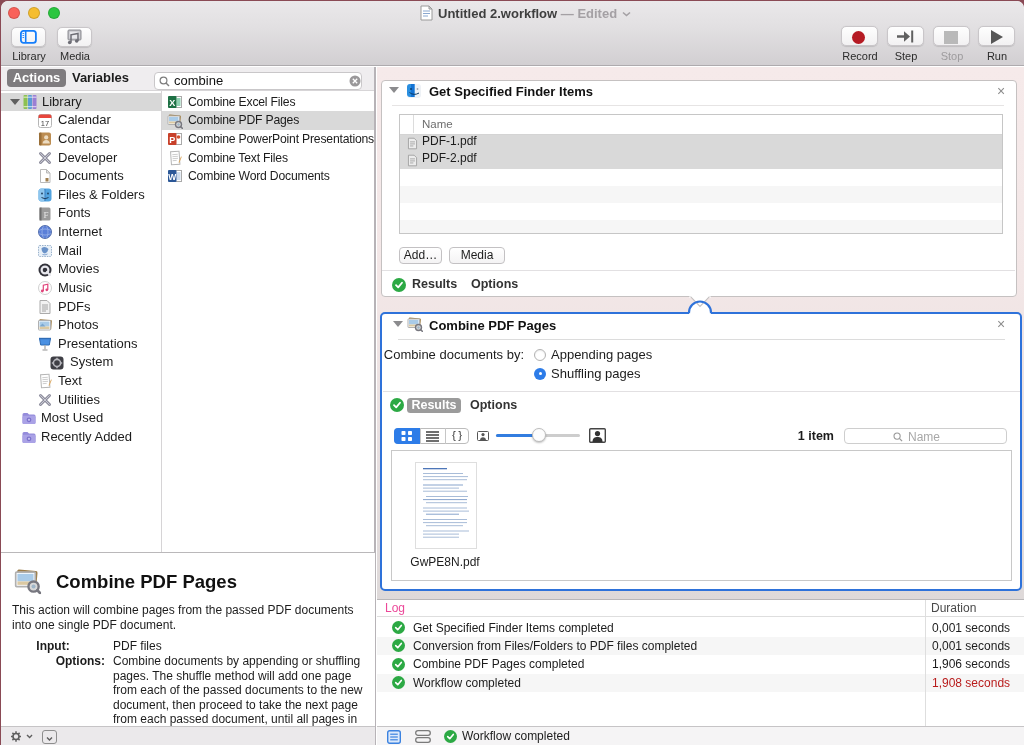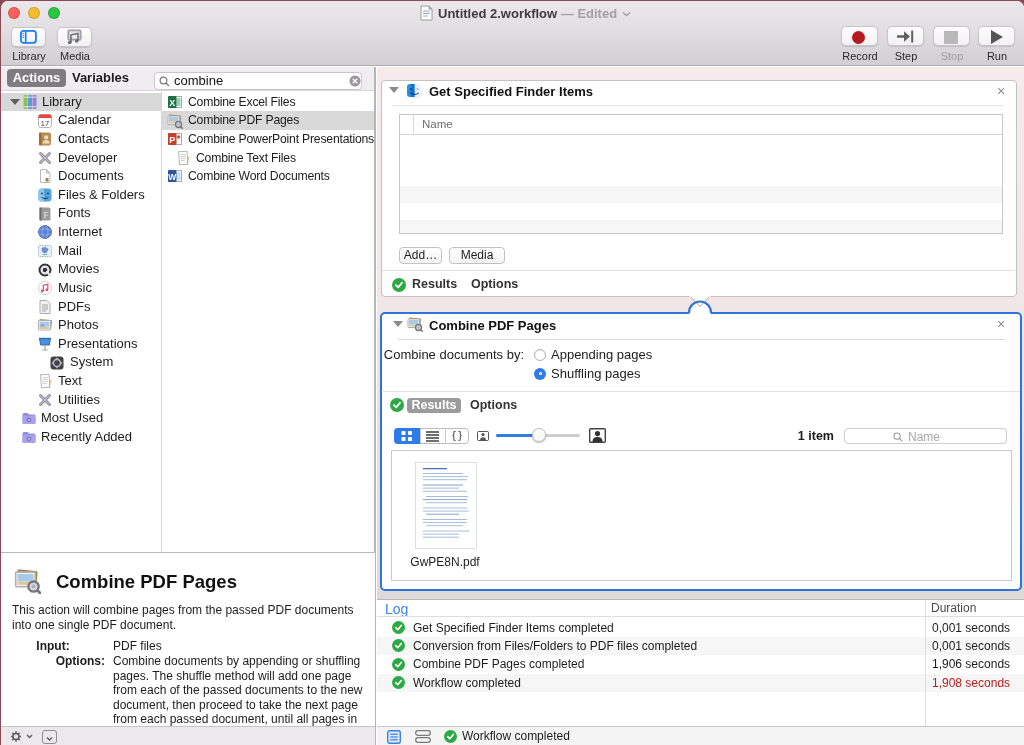--- a/index.html
+++ b/index.html
@@ -295,21 +295,21 @@
     </div>
     <div class="a" style="left:161px;top:128.9px;width:213px;height:18.6px;">
       <div class="a" style="left:5px;top:1.3px"><svg width="16" height="16" viewBox="0 0 16 16">
           <rect x="8" y="2.5" width="6.5" height="11" fill="#fff" stroke="#aaa"></rect>
           <circle cx="11.5" cy="6" r="1.8" fill="#d35230"></circle>
           <rect x="1" y="2" width="8.5" height="12" rx="1" fill="#c8402a"></rect>
           <text x="5.2" y="11.5" font-size="9" font-weight="bold" text-anchor="middle" fill="#fff" font-family="Liberation Sans">P</text>
         </svg></div>
       <div class="a" style="left:26px;top:0;line-height:18.6px;font-size:12.2px;letter-spacing:-0.2px;color:#1c1c1c;white-space:nowrap">Combine PowerPoint Presentations</div>
     </div>
-    <div class="a" style="left:169px;top:147.6px;width:213px;height:18.6px;text-align:right;">
+    <div class="a" style="left:161px;top:147.6px;width:213px;height:18.6px;text-align:right;">
       <div class="a" style="left:5px;top:1.3px"><svg width="16" height="16" viewBox="0 0 16 16">
           <path d="M4 1.5 h8.5 v13 h-8.5 Z" fill="#fff" stroke="#b5b5b5" transform="rotate(-4 8 8)"></path>
           <g stroke="#c9c9c9" stroke-width="0.9" transform="rotate(-4 8 8)">
             <path d="M5.5 4.5 h5.5"></path>
             <path d="M5.5 6.5 h5.5"></path>
             <path d="M5.5 8.5 h5.5"></path>
             <path d="M5.5 10.5 h4"></path>
           </g>
           <path d="M11.5 12.5 l2.5-6 l0.8 0.35 l-2.4 6 Z" fill="#d9a45a"></path>
         </svg></div>
@@ -375,20 +375,42 @@
         <circle cx="11.5" cy="6" r="0.9" fill="#9aa6b2"></circle>
         <path d="M3.5 9.5 q4.5 3.5 9.5 0.5" stroke="#0a3a66" stroke-width="1" fill="none"></path>
       </svg></div>
     <div class="a" style="left:428px;top:83px;font-size:13px;font-weight:bold;color:#111">Get Specified Finder Items</div>
     <div class="a" style="left:996px;top:82px;font-size:14px;color:#8c8c8c">×</div>
     <div class="a" style="left:391px;top:103.5px;width:612px;height:1px;background:#e6e4e4"></div>
     <div class="a" style="left:398px;top:113px;width:604px;height:120px;background:#fff;border:1px solid #c6c6c6"></div>
     <div class="a" style="left:412px;top:114px;width:1px;height:18px;background:#dcdcdc"></div>
     <div class="a" style="left:421px;top:114px;font-size:11.5px;line-height:18px;color:#6e6e6e">Name</div>
     <div class="a" style="left:399px;top:132.5px;width:602px;height:1px;background:#d4d4d4"></div>
+    <div class="a" style="left:399px;top:133.5px;width:602px;height:17px;background:#d9d9d9">
+      <svg class="a" style="left:6px;top:2px" width="13" height="13" viewBox="0 0 16 16">
+        <path d="M3 1.5 h7 l3 3 v10 h-10 Z" fill="#ececec" stroke="#9a9a9a"></path>
+        <g stroke="#9a9a9a" stroke-width="1">
+          <path d="M5 6 h6"></path>
+          <path d="M5 8.5 h6"></path>
+          <path d="M5 11 h4"></path>
+        </g>
+      </svg>
+      <div class="a" style="left:22px;top:-1.5px;line-height:17px;font-size:12px;color:#1c1c1c">PDF-1.pdf</div>
+    </div>
+    <div class="a" style="left:399px;top:150.5px;width:602px;height:17px;background:#d9d9d9">
+      <svg class="a" style="left:6px;top:2px" width="13" height="13" viewBox="0 0 16 16">
+        <path d="M3 1.5 h7 l3 3 v10 h-10 Z" fill="#ececec" stroke="#9a9a9a"></path>
+        <g stroke="#9a9a9a" stroke-width="1">
+          <path d="M5 6 h6"></path>
+          <path d="M5 8.5 h6"></path>
+          <path d="M5 11 h4"></path>
+        </g>
+      </svg>
+      <div class="a" style="left:22px;top:-1.5px;line-height:17px;font-size:12px;color:#1c1c1c">PDF-2.pdf</div>
+    </div>
     <div class="a" style="left:399px;top:184.5px;width:602px;height:17px;background:#f6f6f6"></div>
     <div class="a" style="left:399px;top:218.5px;width:602px;height:13.5px;background:#f6f6f6"></div>
     <div class="a" style="left:398px;top:245.5px;width:43px;height:17px;background:linear-gradient(#fff,#f4f3f4);border:1px solid #c3c1c3;border-radius:4px;text-align:center;line-height:15.5px;font-size:12px;color:#1d1d1d">Add…</div>
     <div class="a" style="left:448px;top:245.5px;width:56px;height:17px;background:linear-gradient(#fff,#f4f3f4);border:1px solid #c3c1c3;border-radius:4px;text-align:center;line-height:15.5px;font-size:12px;color:#1d1d1d">Media</div>
     <div class="a" style="left:381px;top:269px;width:633px;height:1px;background:#e2e0e2"></div>
     <svg class="a" style="left:391px;top:277px" width="14" height="14" viewBox="0 0 14 14">
       <circle cx="7" cy="7" r="7" fill="#2ca944"></circle>
       <path d="M4 7.2 L6.2 9.4 L10 4.8" stroke="#fff" stroke-width="1.8" fill="none" stroke-linecap="round" stroke-linejoin="round"></path>
     </svg>
     <div class="a" style="left:411px;top:276px;font-size:12.5px;font-weight:bold;color:#333">Results</div>
@@ -484,21 +506,21 @@
       </svg></div>
     <div class="a" style="left:394px;top:554px;width:100px;text-align:center;font-size:12px;color:#1c1c1c">GwPE8N.pdf</div>
     <svg class="a" style="left:660px;top:285px" width="80" height="35" viewBox="0 0 80 35">
       <path d="M28 28 L28 26.5 A 11 11 0 0 1 50 26.5 L50 28 Z" fill="#ffffff"></path>
       <rect x="28.5" y="9.5" width="21" height="2.5" fill="#ffffff"></rect>
       <polygon points="29,10.7 39,20.6 49,10.7" fill="#ffffff"></polygon>
       <path d="M29.5 10.6 L39 20.4 L48.5 10.6" stroke="#c3bfbf" stroke-width="1.1" fill="none"></path>
       <path d="M28 27.2 L28 26.5 A 11 11 0 0 1 50 26.5 L50 27.2" stroke="#2e72da" stroke-width="2.2" fill="none"></path>
     </svg>
     <div class="a" style="left:376px;top:598px;width:647px;height:127px;background:#fff;border-top:1px solid #b9b7b9"></div>
-    <div class="a" style="left:384px;top:600px;font-size:14px;color:#3b82f6">Log</div>
+    <div class="a" style="left:384px;top:600px;font-size:12px;color:#ec4899">Log</div>
     <div class="a" style="left:930px;top:600px;font-size:12px;color:#4a4a4a">Duration</div>
     <div class="a" style="left:376px;top:615px;width:647px;height:1px;background:#dedede"></div>
     <div class="a" style="left:924px;top:599px;width:1px;height:126px;background:#dedede"></div>
     <div class="a" style="left:376px;top:617.5px;width:548px;height:18.4px;"></div>
     <div class="a" style="left:925px;top:617.5px;width:98px;height:18.4px;"></div>
     <svg class="a" style="left:391px;top:620.0px" width="13" height="13" viewBox="0 0 14 14">
       <circle cx="7" cy="7" r="7" fill="#2ca944"></circle>
       <path d="M4 7.2 L6.2 9.4 L10 4.8" stroke="#fff" stroke-width="1.8" fill="none" stroke-linecap="round" stroke-linejoin="round"></path>
     </svg>
     <div class="a" style="left:412px;top:617.5px;line-height:18.4px;font-size:12px;color:#1c1c1c">Get Specified Finder Items completed</div>

